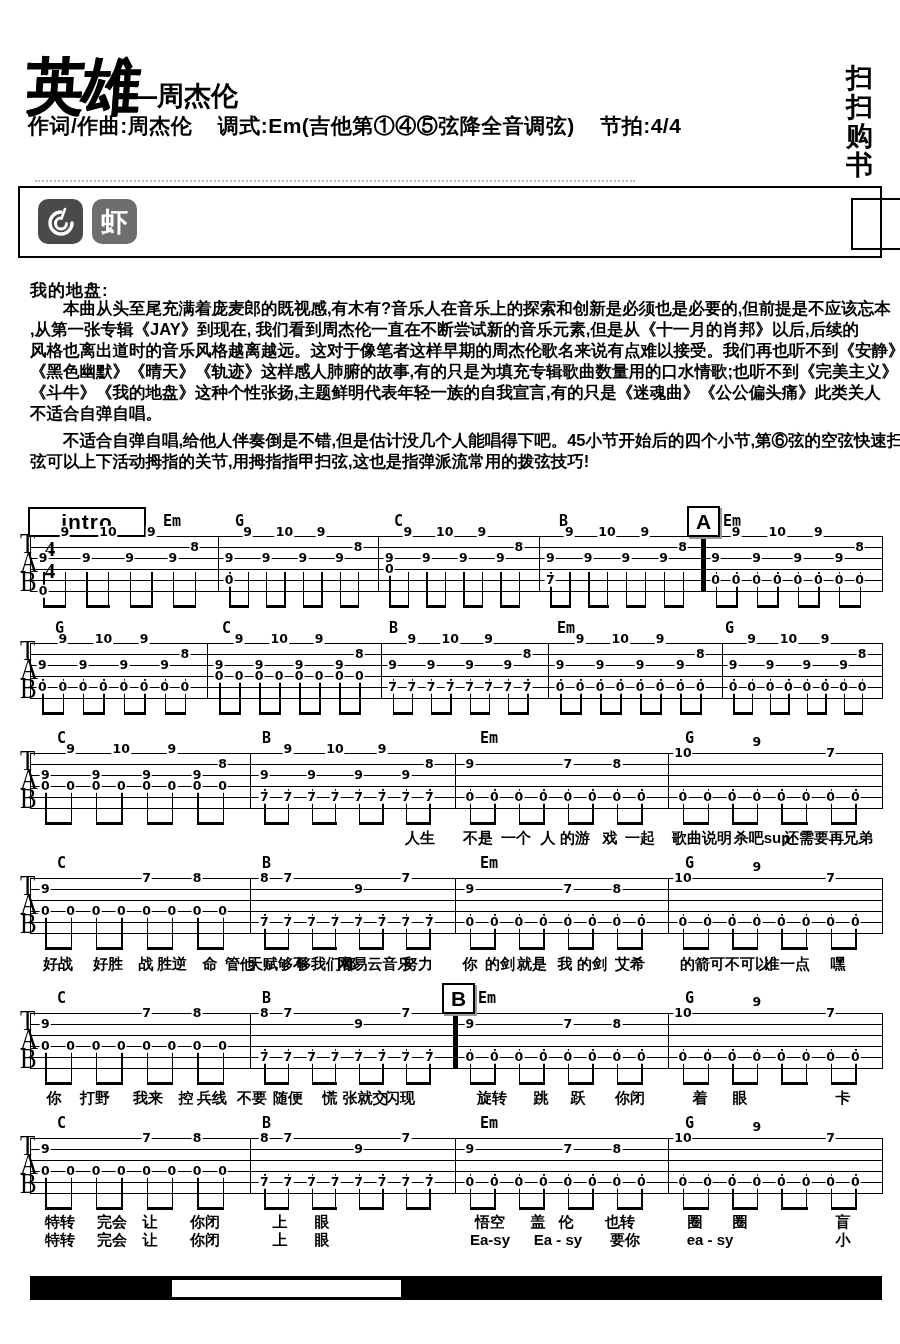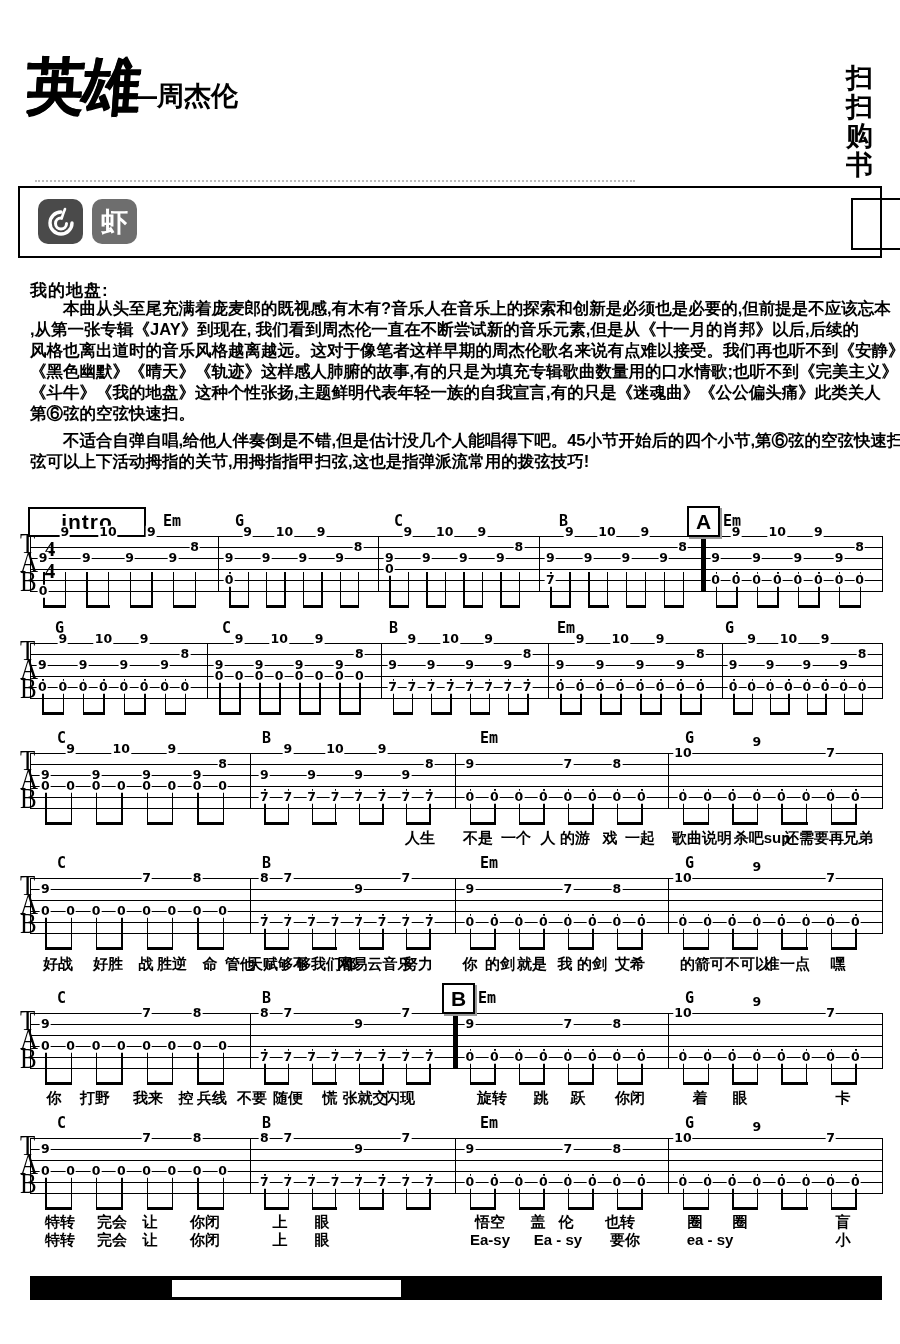--- a/index.html
+++ b/index.html
@@ -43,20 +43,21 @@
   .scan-artifact{border-top:2px dotted #bdbdbd;height:0;}
   .qrbox{border-left:2px solid #000;border-top:2px solid #000;border-bottom:2px solid #000;}
 </style>
 </head>
 <body>
 
 <div id="page">
 
   <div class="abs title" style="left:26px;top:48px;">英雄</div>
   <div class="abs artist" style="left:130px;top:78px;">—周杰伦</div>
+  <div class="abs credits" style="left:28px;top:112px;">作词/作曲:周杰伦    调式:Em(吉他第①④⑤弦降全音调弦)    节拍:4/4</div>
 
   <div class="abs" style="left:846px;top:60px;" id="side-text">
       <div class="vchar" style="left: 0px; top: 0px; position: absolute;">扫</div>
       <div class="vchar" style="left: 0px; top: 29px; position: absolute;">扫</div>
       <div class="vchar" style="left: 0px; top: 58px; position: absolute;">购</div>
       <div class="vchar" style="left: 0px; top: 87px; position: absolute;">书</div>
     </div>
   <div class="abs qrbox" style="left:851px;top:198px;width:49px;height:48px;"></div>
 
   <div class="abs scan-artifact" style="left:35px;top:180px;width:600px;"></div>
@@ -74,21 +75,21 @@
     </div>
   </div>
 
   <div class="abs desc-head" style="left:30px;top:279px;">我的地盘:</div>
   <div class="abs" style="left:30px;top:298px;" id="desc-lines">
       <div class="desc-line" style="left: 0px; top: 0px; position: absolute;">　　本曲从头至尾充满着庞麦郎的既视感,有木有?音乐人在音乐上的探索和创新是必须也是必要的,但前提是不应该忘本</div>
       <div class="desc-line" style="left: 0px; top: 21px; position: absolute;">,从第一张专辑《JAY》到现在, 我们看到周杰伦一直在不断尝试新的音乐元素,但是从《十一月的肖邦》以后,后续的</div>
       <div class="desc-line" style="left: 0px; top: 42px; position: absolute;">风格也离出道时的音乐风格越离越远。这对于像笔者这样早期的周杰伦歌名来说有点难以接受。我们再也听不到《安静》</div>
       <div class="desc-line" style="left: 0px; top: 63px; position: absolute;">《黑色幽默》《晴天》《轨迹》这样感人肺腑的故事,有的只是为填充专辑歌曲数量用的口水情歌;也听不到《完美主义》</div>
       <div class="desc-line" style="left: 0px; top: 84px; position: absolute;">《斗牛》《我的地盘》这种个性张扬,主题鲜明代表年轻一族的自我宣言,有的只是《迷魂曲》《公公偏头痛》此类关人</div>
-      <div class="desc-line" style="left: 0px; top: 105px; position: absolute;">第⑥弦的空弦快速扫。</div>
+      <div class="desc-line" style="left: 0px; top: 105px; position: absolute;">不适合自弹自唱。</div>
     </div>
   <div class="abs" style="left:30px;top:430px;" id="tips-lines">
       <div class="desc-line" style="left: 0px; top: 0px; position: absolute;">　　不适合自弹自唱,给他人伴奏倒是不错,但是估计没几个人能唱得下吧。45小节开始后的四个小节,第⑥弦的空弦快速扫</div>
       <div class="desc-line" style="left: 0px; top: 21px; position: absolute;">弦可以上下活动拇指的关节,用拇指指甲扫弦,这也是指弹派流常用的拨弦技巧!</div>
     </div>
 
   <div id="tab-area">
       <div class="staffline" style="left: 30px; top: 536px; width: 852px; position: absolute;"></div>
       <div class="staffline" style="left: 30px; top: 547px; width: 852px; position: absolute;"></div>
       <div class="staffline" style="left: 30px; top: 558px; width: 852px; position: absolute;"></div>

